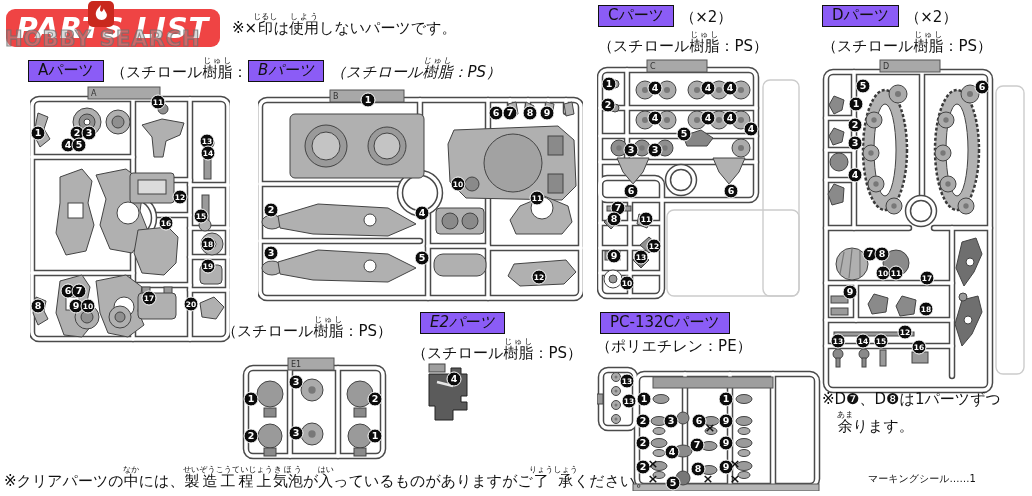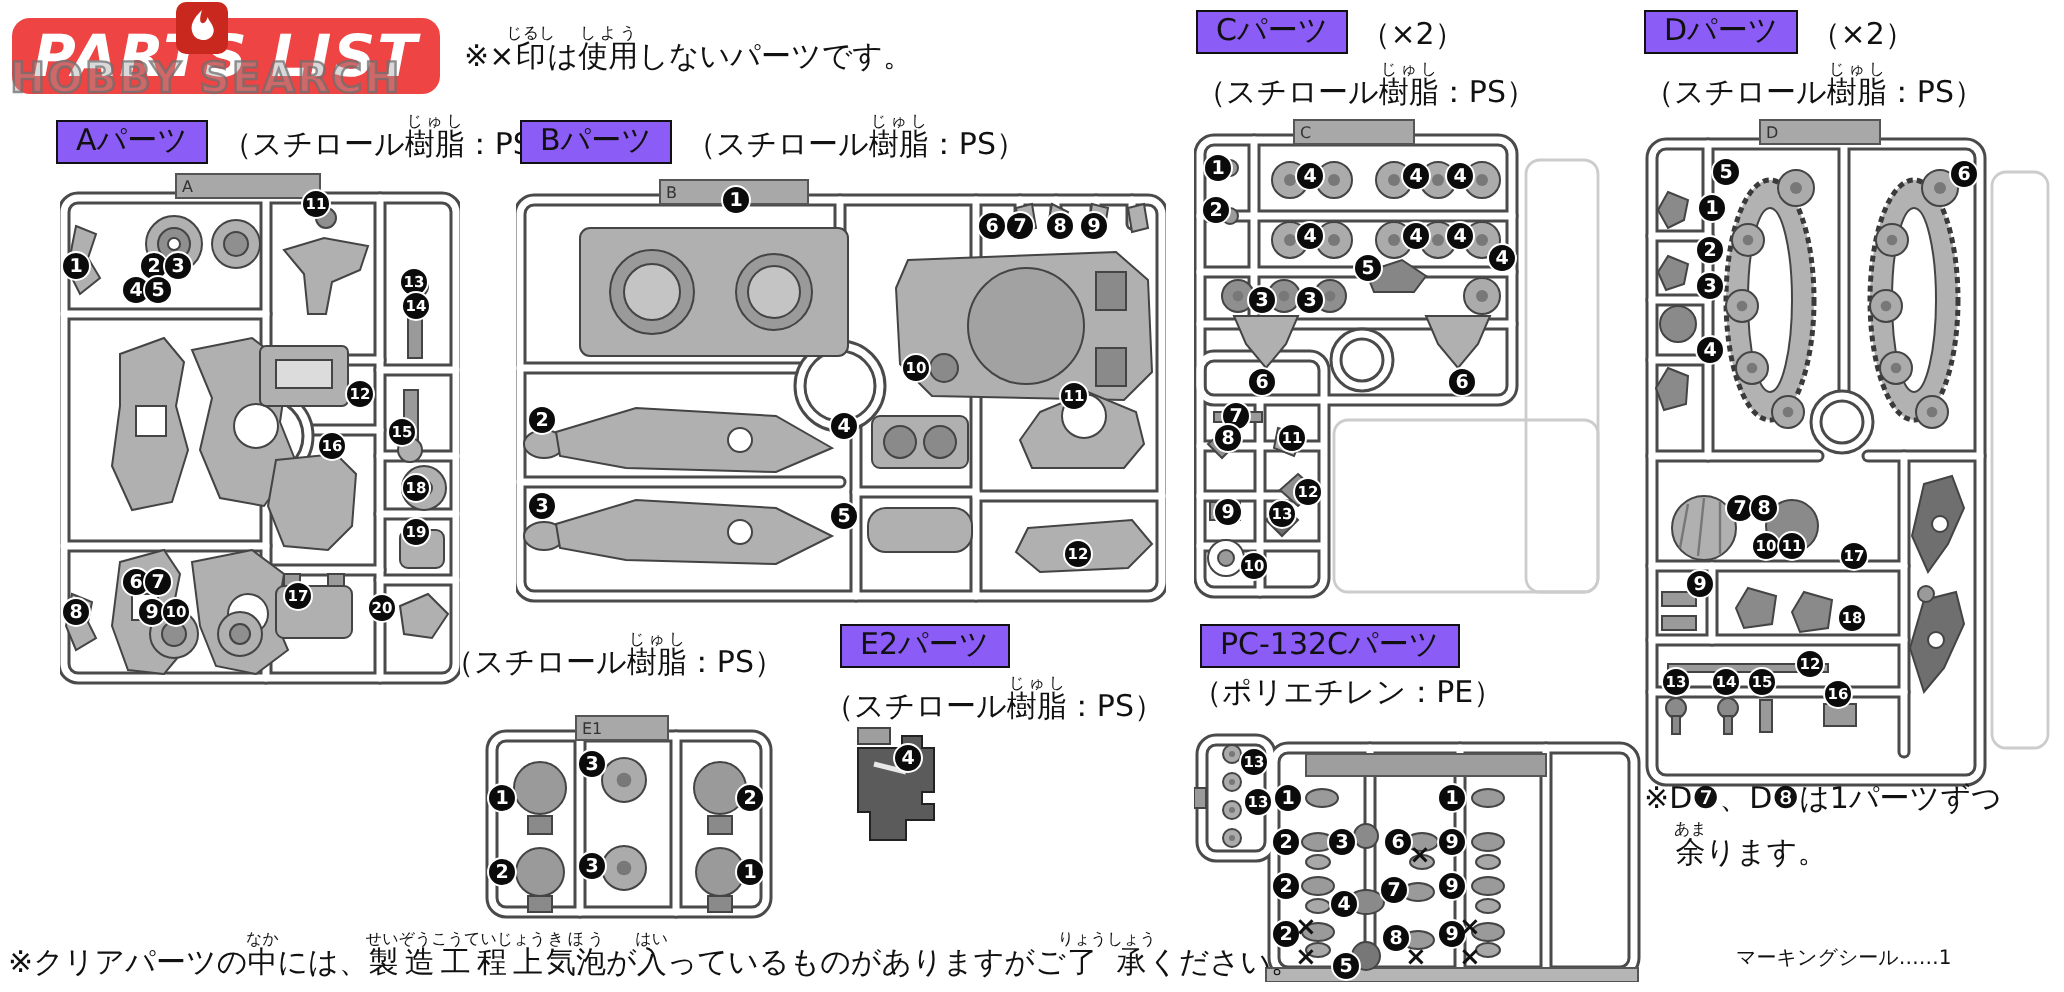--- a/index.html
+++ b/index.html
@@ -51,21 +51,21 @@
     <span>PARTS LIST</span>
   </div>
 
   <div class="note" style="left:232px;top:12px;">※×<ruby>印<rt>じるし</rt></ruby>は<ruby>使用<rt>しよう</rt></ruby>しないパーツです。</div>
 
   <div class="hdr" style="left:28px;top:56px;">
     <span class="hbox">Aパーツ</span>
     <span class="hmat">（スチロール<ruby>樹脂<rt>じゅし</rt></ruby>：PS）</span>
   </div>
 
-  <div class="hdr" style="left:260px;top:56px;">
+  <div class="hdr" style="left:248px;top:56px;font-style:italic;">
     <span class="hbox">Bパーツ</span>
     <span class="hmat">（スチロール<ruby>樹脂<rt>じゅし</rt></ruby>：PS）</span>
   </div>
 
   <div class="hdr-col" style="left:598px;top:5px;">
     <div class="row">
       <span class="hbox">Cパーツ</span>
       <span class="hmult">（×2）</span>
     </div>
     <span class="hmat">（スチロール<ruby>樹脂<rt>じゅし</rt></ruby>：PS）</span>
@@ -78,21 +78,21 @@
     </div>
     <span class="hmat">（スチロール<ruby>樹脂<rt>じゅし</rt></ruby>：PS）</span>
   </div>
 
   <div class="hdr-col" style="left:222px;top:312px;">
     <span class="hmat">（スチロール<ruby>樹脂<rt>じゅし</rt></ruby>：PS）</span>
   </div>
 
   <div class="hdr-col" style="left:412px;top:312px;">
     <div class="row">
-        <span class="hbox" style="margin-left:8px;">E2パーツ</span>
+        <span class="hbox" style="margin-left:8px;font-style:italic;">E2パーツ</span>
       </div>
     <span class="hmat">（スチロール<ruby>樹脂<rt>じゅし</rt></ruby>：PS）</span>
   </div>
 
   <div class="hdr-col" style="left:596px;top:312px;">
     <div class="row">
         <span class="hbox" style="margin-left:4px;">PC-132Cパーツ</span>
       </div>
     <span class="hmat">（ポリエチレン：PE）</span>
   </div>

